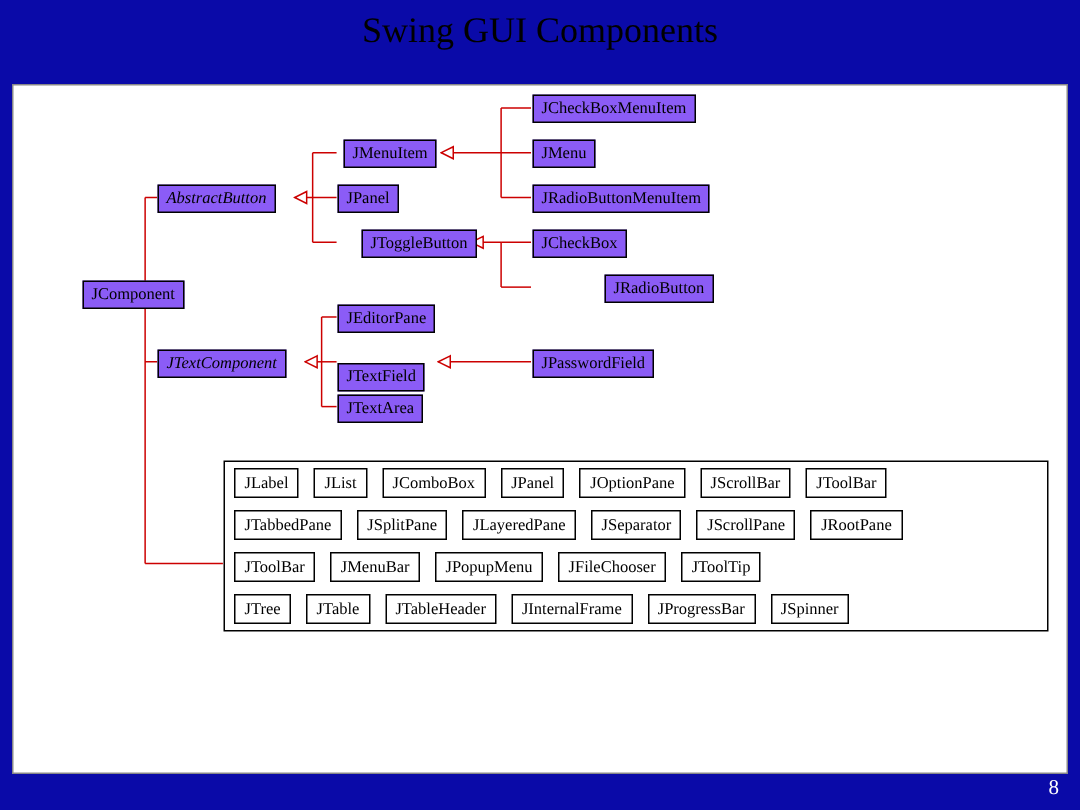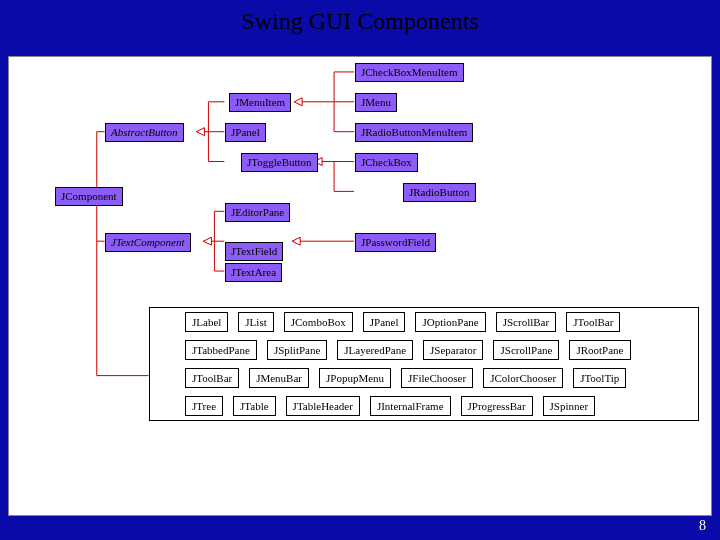--- a/index.html
+++ b/index.html
@@ -45,21 +45,20 @@
     color: #000;
     z-index: 2;
   }
   .italic { font-style: italic; }
   
   .grid-panel {
     position: absolute;
     border: 1px solid #000;
     background: #fff;
     z-index: 2;
-    padding-left: 29px;
   }
   .grid-panel .row {
     display: flex;
     gap: 10px;
     padding: 4px 6px;
   }
   .gbox {
     border: 1px solid #000;
     font-size: 11px;
     padding: 3px 6px;
@@ -128,21 +127,20 @@
           <div class="gbox">JLayeredPane</div>
           <div class="gbox">JSeparator</div>
           <div class="gbox">JScrollPane</div>
           <div class="gbox">JRootPane</div>
         </div>
         <div class="row">
           <div class="gbox">JToolBar</div>
           <div class="gbox">JMenuBar</div>
           <div class="gbox">JPopupMenu</div>
           <div class="gbox">JFileChooser</div>
-          <div class="gbox">JColorChooser</div>
           <div class="gbox">JToolTip</div>
         </div>
         <div class="row">
           <div class="gbox">JTree</div>
           <div class="gbox">JTable</div>
           <div class="gbox">JTableHeader</div>
           <div class="gbox">JInternalFrame</div>
           <div class="gbox">JProgressBar</div>
           <div class="gbox">JSpinner</div>
         </div>

